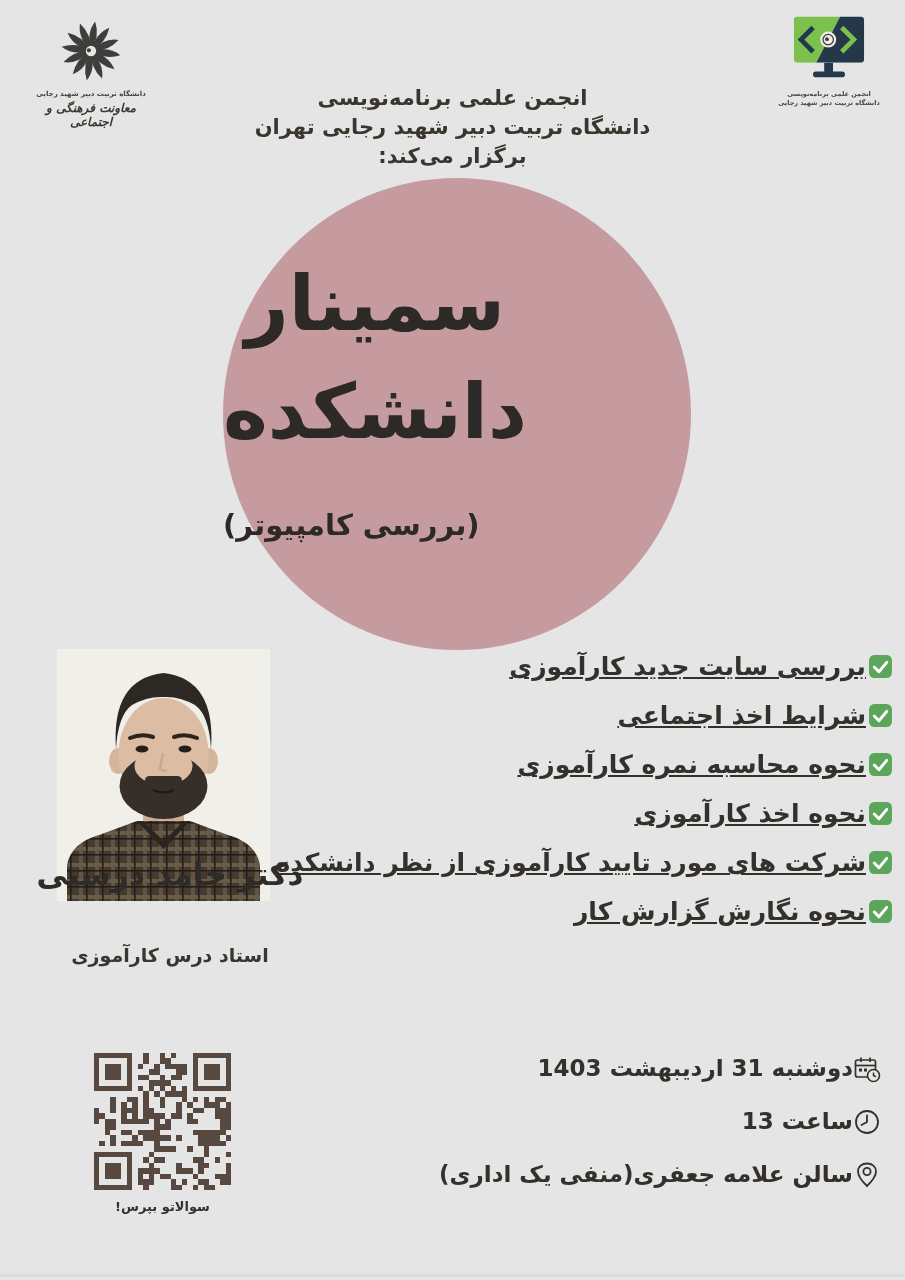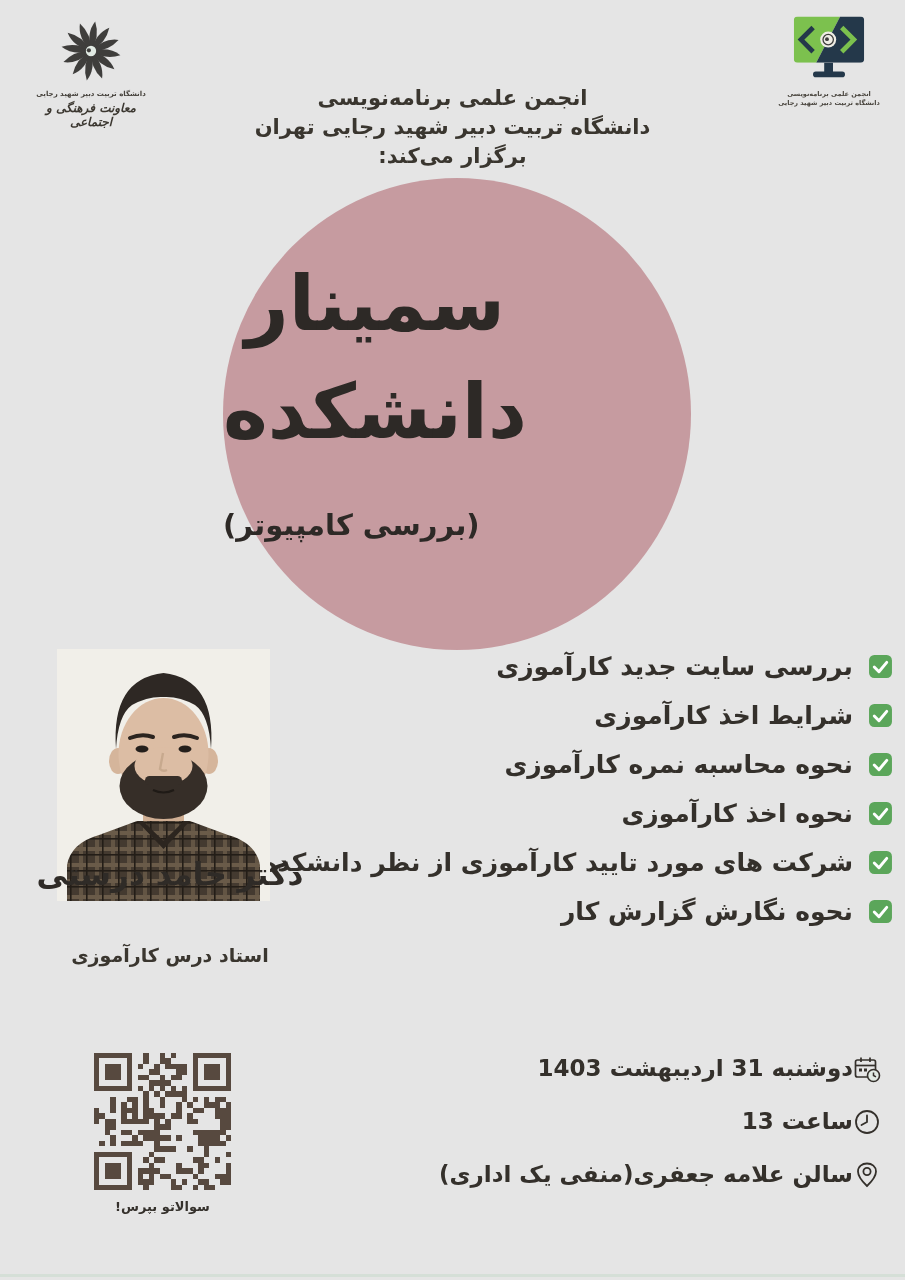--- a/index.html
+++ b/index.html
@@ -22,22 +22,22 @@
               direction:rtl;font-weight:bold;font-size:21px;line-height:29px;color:#3a362f;}
   
   .title-circle{position:absolute;left:223px;top:178px;width:468px;height:472px;
                 background:#c69ba0;border-radius:50%;
                 display:flex;flex-direction:column;align-items:flex-end;justify-content:center;
                 text-align:center;direction:rtl;}
   .title-main{font-size:76px;font-weight:bold;line-height:1.42;color:#2d2926;margin-top:-36px;}
   .title-sub{font-size:29px;font-weight:bold;color:#2d2926;margin-top:42px;}
   
   .topics{position:absolute;top:652px;right:12px;direction:rtl;list-style:none;margin:0;padding:0;}
-  .topic{display:flex;align-items:center;gap:15px;margin-bottom:20px;
-         font-size:25px;font-weight:bold;color:#34302b;line-height:29px;}
+  .topic{display:flex;align-items:center;gap:2px;margin-bottom:20px;
+         font-size:25px;font-weight:bold;color:#34302b;line-height:29px;text-decoration:underline;}
   .topic .check{width:25px;height:25px;flex:none;}
   
   .photo{position:absolute;left:57px;top:649px;width:213px;height:252px;}
   .speaker-name{position:absolute;left:10px;top:856px;width:320px;text-align:center;
                 direction:rtl;font-size:31px;font-weight:bold;color:#2f2b27;}
   .speaker-role{position:absolute;left:10px;top:944px;width:320px;text-align:center;
                 direction:rtl;font-size:19px;font-weight:bold;color:#3a362f;}
   
   .qr-wrap{position:absolute;left:94px;top:1053px;width:137px;text-align:center;}
   .qr-wrap svg{width:137px;height:137px;display:block;}
@@ -121,21 +121,21 @@
           <rect x="1" y="1" width="22" height="22" rx="5" fill="#5ba65a"></rect>
           <path d="M6,12.5 L10.5,17 L18,8" fill="none" stroke="#fff" stroke-width="2.8" stroke-linecap="round" stroke-linejoin="round"></path>
         </svg>
       <span>بررسی سایت جدید کارآموزی</span>
     </li>
     <li class="topic">
       <svg class="check" viewBox="0 0 24 24">
           <rect x="1" y="1" width="22" height="22" rx="5" fill="#5ba65a"></rect>
           <path d="M6,12.5 L10.5,17 L18,8" fill="none" stroke="#fff" stroke-width="2.8" stroke-linecap="round" stroke-linejoin="round"></path>
         </svg>
-      <span>شرایط اخذ کارآموزی</span>
+      <span>شرایط اخذ اجتماعی</span>
     </li>
     <li class="topic">
       <svg class="check" viewBox="0 0 24 24">
           <rect x="1" y="1" width="22" height="22" rx="5" fill="#5ba65a"></rect>
           <path d="M6,12.5 L10.5,17 L18,8" fill="none" stroke="#fff" stroke-width="2.8" stroke-linecap="round" stroke-linejoin="round"></path>
         </svg>
       <span>نحوه محاسبه نمره کارآموزی</span>
     </li>
     <li class="topic">
       <svg class="check" viewBox="0 0 24 24">

